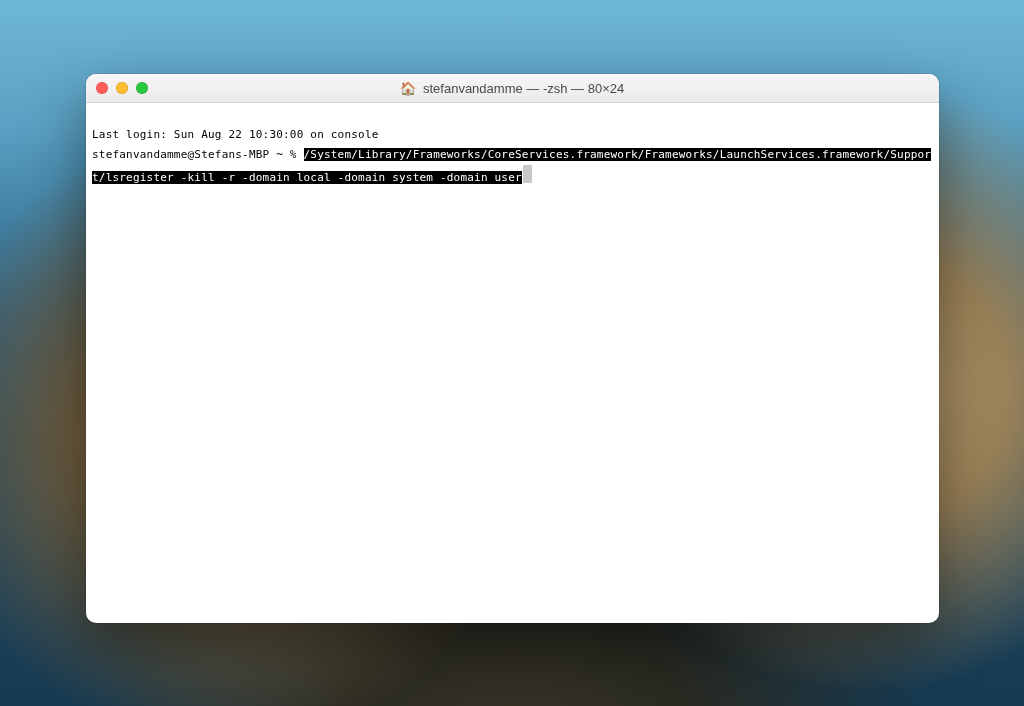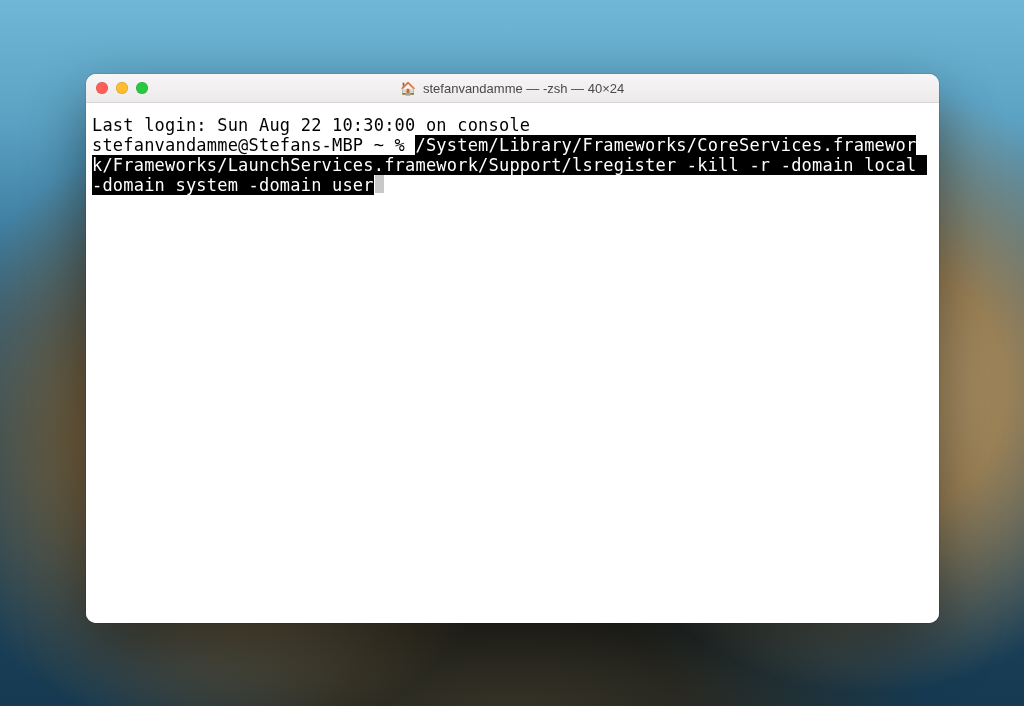--- a/index.html
+++ b/index.html
@@ -77,29 +77,30 @@
   }
   .title .home-icon {
     font-size: 13px;
     line-height: 1;
   }
 
   
   .term {
     flex: 1 1 auto;
     background: #ffffff;
-    padding: 12px 6px;
+    padding: 22px 6px;
     font-family: "Menlo", "Andale Mono", "SF Mono", "Consolas", monospace;
-    font-size: 17px;
+    font-size: 11px;
     line-height: 20px;
     letter-spacing: 0.2px;
     color: #000;
     white-space: pre-wrap;
     word-break: break-all;
     overflow: hidden;
+    border-radius: 32px;
   }
 
   .sel {
     background: #000000;
     color: #ffffff;
   }
 
   .cursor-block {
     display: inline-block;
     width: 9px;
@@ -117,20 +118,20 @@
 <div class="window">
 
   <div class="titlebar">
     <div class="traffic">
       <div class="dot close" title="close"></div>
       <div class="dot min" title="minimize"></div>
       <div class="dot zoom" title="zoom"></div>
     </div>
     <div class="title">
       <span class="home-icon">🏠</span>
-      <span>stefanvandamme — -zsh — 40×24</span>
+      <span>stefanvandamme — -zsh — 80×24</span>
     </div>
   </div>
 
   <div class="term"><span>Last login: Sun Aug 22 10:30:00 on console</span>
 <span>stefanvandamme@Stefans-MBP ~ % </span><span class="sel">/System/Library/Frameworks/CoreServices.framework/Frameworks/LaunchServices.framework/Support/lsregister -kill -r -domain local -domain system -domain user</span><span class="cursor-block"></span></div>
 
 </div>
 
 </body></html>

